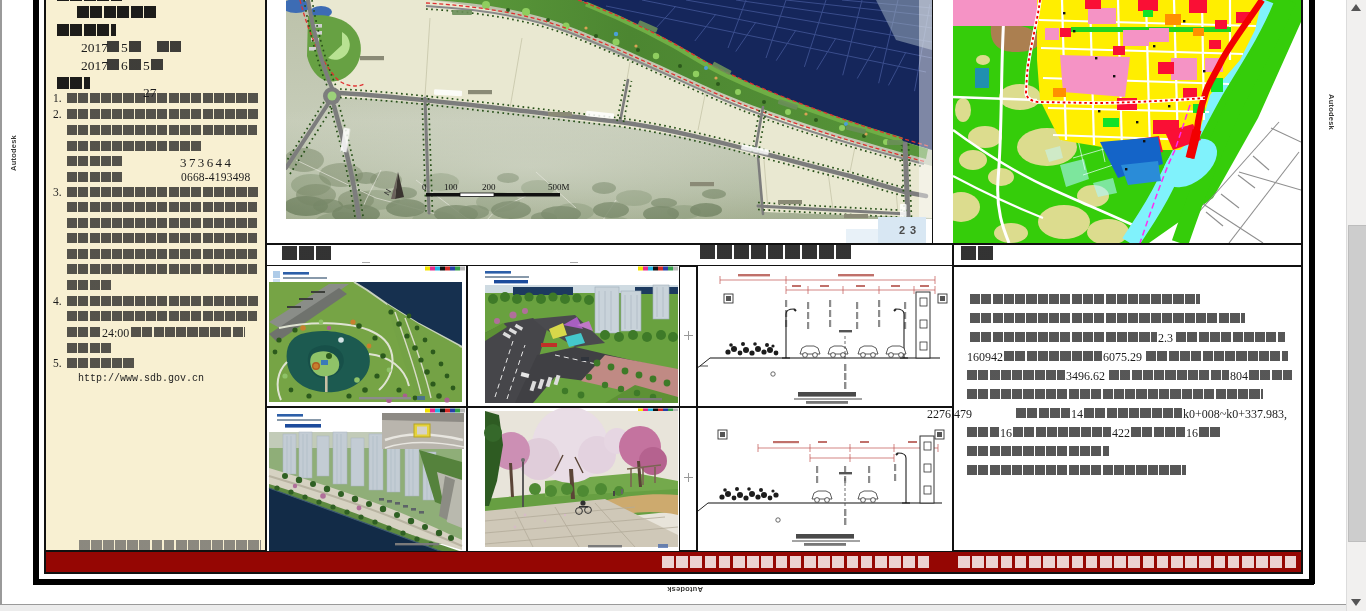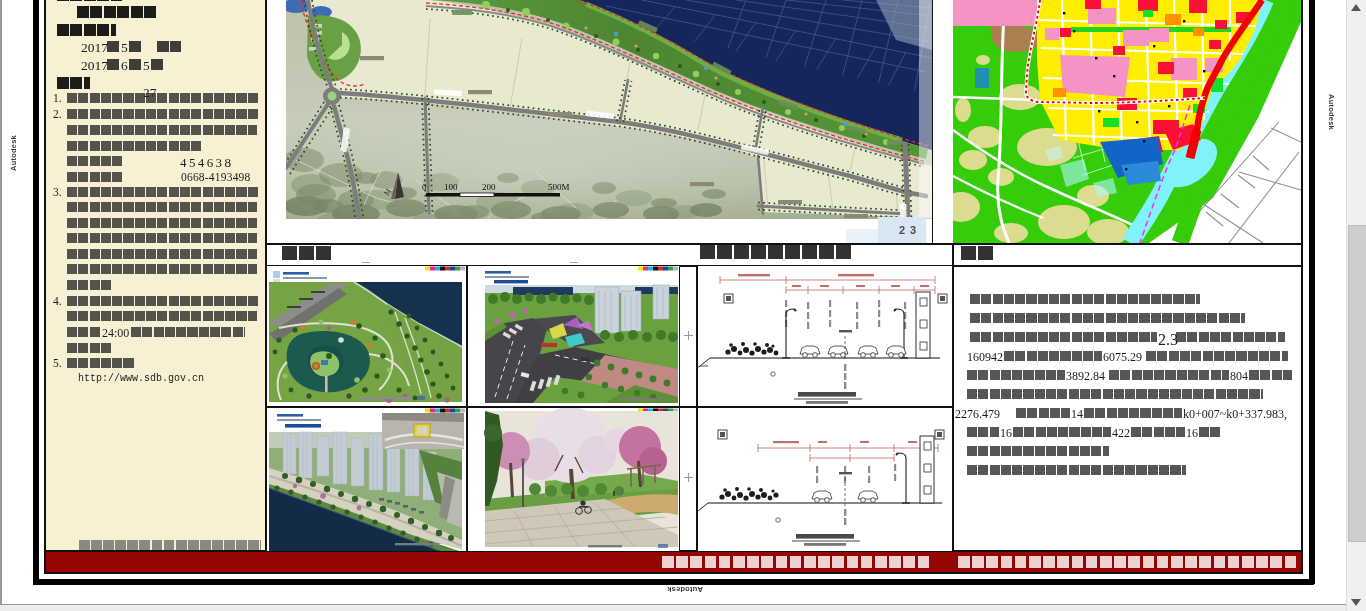--- a/index.html
+++ b/index.html
@@ -1166,21 +1166,21 @@
 <div class="k" style="left:66.5px;top:92.5px;width:191px;"></div>
 
 <div class="t" style="left:53px;top:107.5px;font-size:11.5px;">2.</div>
 <div class="k" style="left:66.5px;top:108.5px;width:191px;"></div>
 
 <div class="k" style="left:67px;top:124.5px;width:190px;"></div>
 
 <div class="k" style="left:67px;top:140.5px;width:135px;"></div>
 
 <div class="k" style="left:67px;top:156px;width:56px;"></div>
-<div class="t" style="left:180px;top:154.5px;font-size:13px;letter-spacing:2.4px;">454638</div>
+<div class="t" style="left:180px;top:154.5px;font-size:13px;letter-spacing:2.4px;">373644</div>
 
 <div class="k" style="left:67px;top:171.5px;width:56px;"></div>
 <div class="t" style="left:181px;top:171px;font-size:11.5px;letter-spacing:0.2px;">0668-4193498</div>
 
 <div class="t" style="left:53px;top:185.5px;font-size:11.5px;">3.</div>
 <div class="k" style="left:66.5px;top:186.5px;width:191px;"></div>
 
 <div class="k" style="left:67px;top:202px;width:190px;"></div>
 
 <div class="k" style="left:67px;top:217.5px;width:190px;"></div>
@@ -1215,41 +1215,41 @@
 
 <div class="kt" style="left:700px;top:245px;width:152px;"></div>
 
 <div class="kt" style="left:961px;top:246px;width:32px;"></div>
 
 <div class="k" style="left:970px;top:294px;width:230px;"></div>
 
 <div class="k" style="left:970px;top:313px;width:275px;"></div>
 
 <div class="k" style="left:970px;top:332px;width:187px;"></div>
-<div class="t" style="left:1158px;top:331px;font-size:16px;">2.3</div>
+<div class="t" style="left:1158px;top:331px;font-size:12px;">2.3</div>
 <div class="k" style="left:1176px;top:332px;width:109px;"></div>
 
 <div class="t" style="left:967px;top:350px;font-size:12px;">160942</div>
 <div class="k" style="left:1004px;top:351px;width:98px;"></div>
 <div class="t" style="left:1103px;top:350px;font-size:12px;">6075.29</div>
 <div class="k" style="left:1146px;top:351px;width:142px;"></div>
 
 <div class="k" style="left:967px;top:370px;width:98px;"></div>
-<div class="t" style="left:1066px;top:369px;font-size:12px;">3892.84</div>
+<div class="t" style="left:1066px;top:369px;font-size:12px;">3496.62</div>
 <div class="k" style="left:1109px;top:370px;width:120px;"></div>
 <div class="t" style="left:1230px;top:369px;font-size:12px;">804</div>
 <div class="k" style="left:1249px;top:370px;width:43px;"></div>
 
 <div class="k" style="left:967px;top:389px;width:296px;"></div>
 
-<div class="t" style="left:955px;top:407px;font-size:12px;">2276.479</div>
+<div class="t" style="left:927px;top:407px;font-size:12px;">2276.479</div>
 <div class="k" style="left:1016px;top:408px;width:54px;"></div>
 <div class="t" style="left:1071px;top:407px;font-size:12px;">14</div>
 <div class="k" style="left:1084px;top:408px;width:98px;"></div>
-<div class="t" style="left:1183px;top:407px;font-size:12px;">k0+007~k0+337.983,</div>
+<div class="t" style="left:1183px;top:407px;font-size:12px;">k0+008~k0+337.983,</div>
 
 <div class="k" style="left:967px;top:427px;width:32px;"></div>
 <div class="t" style="left:1000px;top:426px;font-size:12px;">16</div>
 <div class="k" style="left:1013px;top:427px;width:98px;"></div>
 <div class="t" style="left:1112px;top:426px;font-size:12px;">422</div>
 <div class="k" style="left:1131px;top:427px;width:54px;"></div>
 <div class="t" style="left:1186px;top:426px;font-size:12px;">16</div>
 <div class="k" style="left:1199px;top:427px;width:21px;"></div>
 
 <div class="k" style="left:967px;top:446px;width:142px;"></div>

